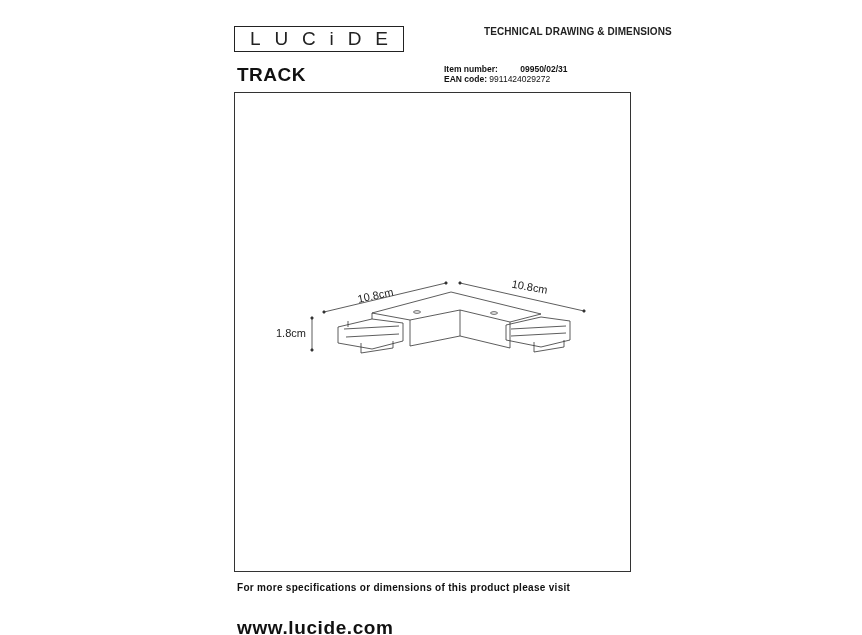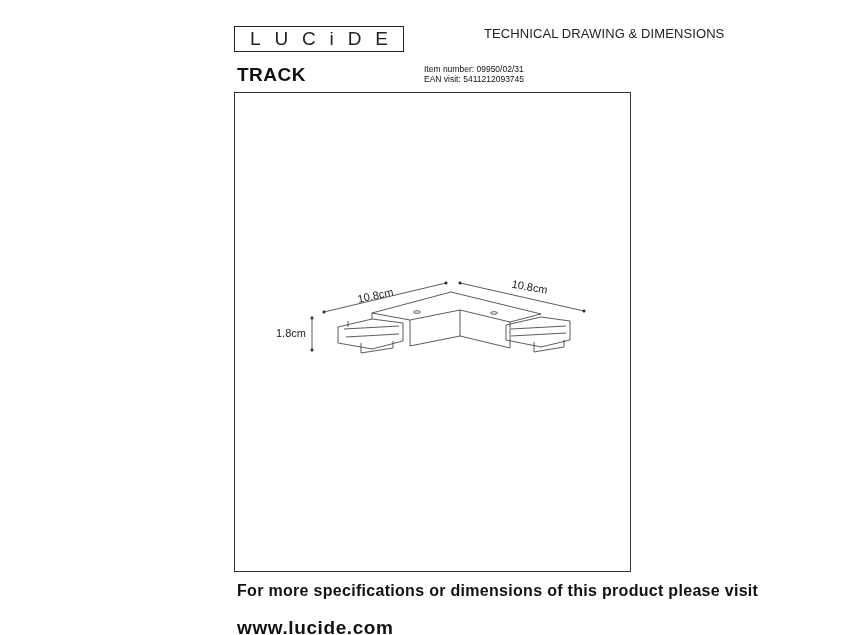--- a/index.html
+++ b/index.html
@@ -1,24 +1,24 @@
 <!DOCTYPE html>
 <html><head>
 <meta charset="utf-8">
 <style>
   html,body{margin:0;padding:0;background:#fff;}
   body{width:862px;height:635px;position:relative;overflow:hidden;font-family:"Liberation Sans",sans-serif;color:#111;}
   .logo{position:absolute;left:234px;top:26px;width:170px;height:26px;border:1.5px solid #222;box-sizing:border-box;display:flex;align-items:center;justify-content:space-around;padding:0 8px;}
   .logo span{font-family:"Liberation Sans",sans-serif;font-size:19px;font-weight:300;letter-spacing:0;color:#222;}
   .title{position:absolute;left:237px;top:64px;font-size:19px;font-weight:bold;letter-spacing:0.5px;}
-  .doc-type{position:absolute;left:484px;top:26px;font-size:13px;color:#222;letter-spacing:0.1px;}
+  .doc-type{position:absolute;left:484px;top:26px;font-size:10px;color:#222;letter-spacing:0.1px;font-weight:bold;}
   .meta{position:absolute;left:424px;top:64px;font-size:8.5px;line-height:10px;}
-  .meta b{font-weight:normal;}
+  .meta b{font-weight:bold;margin-left:20px;}
   .frame{position:absolute;left:234px;top:92px;width:397px;height:480px;border:1.2px solid #333;box-sizing:border-box;}
-  .footer1{position:absolute;left:237px;top:582px;font-size:16px;font-weight:bold;letter-spacing:0.3px;}
+  .footer1{position:absolute;left:237px;top:582px;font-size:10px;font-weight:bold;letter-spacing:0.3px;}
   .footer2{position:absolute;left:237px;top:594px;font-size:19px;font-weight:bold;letter-spacing:0.6px;margin-top:23px;}
   svg text{font-family:"Liberation Sans",sans-serif;}
 </style>
 </head>
 <body>
 
 <div class="logo">
   <span>L</span>
   <span>U</span>
   <span>C</span>
@@ -29,22 +29,22 @@
 
 <div class="doc-type">TECHNICAL DRAWING &amp; DIMENSIONS</div>
 <div class="title">TRACK</div>
 
 <div class="meta">
   <div>
     <b>Item number:</b>
     <b>09950/02/31</b>
   </div>
   <div>
-    <b>EAN visit:</b>
-    <span>5411212093745</span>
+    <b>EAN code:</b>
+    <span>9911424029272</span>
   </div>
 </div>
 
 <div class="frame">
   <svg width="395" height="478" viewBox="234 92 395 478" xmlns="http://www.w3.org/2000/svg" style="position:absolute;left:0;top:0;">
     <g stroke="#333" stroke-width="0.8" fill="none">
 
       <line x1="323" y1="311" x2="445" y2="282"></line>
       <circle cx="323" cy="311" r="1.2" fill="#333"></circle>
       <circle cx="445" cy="282" r="1.2" fill="#333"></circle>

